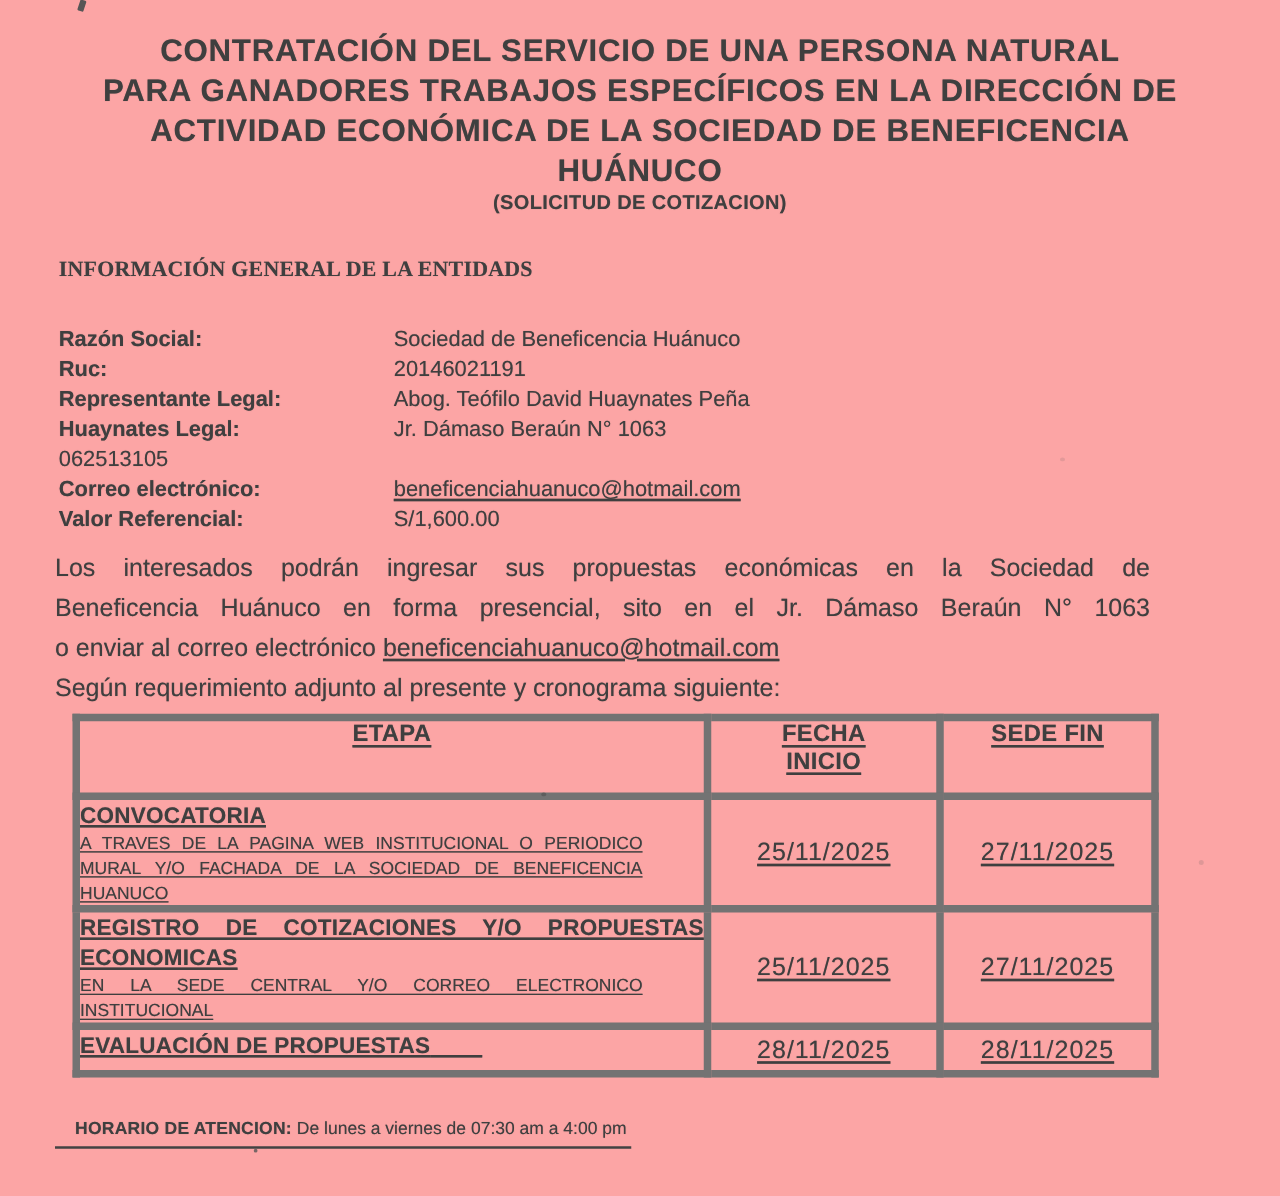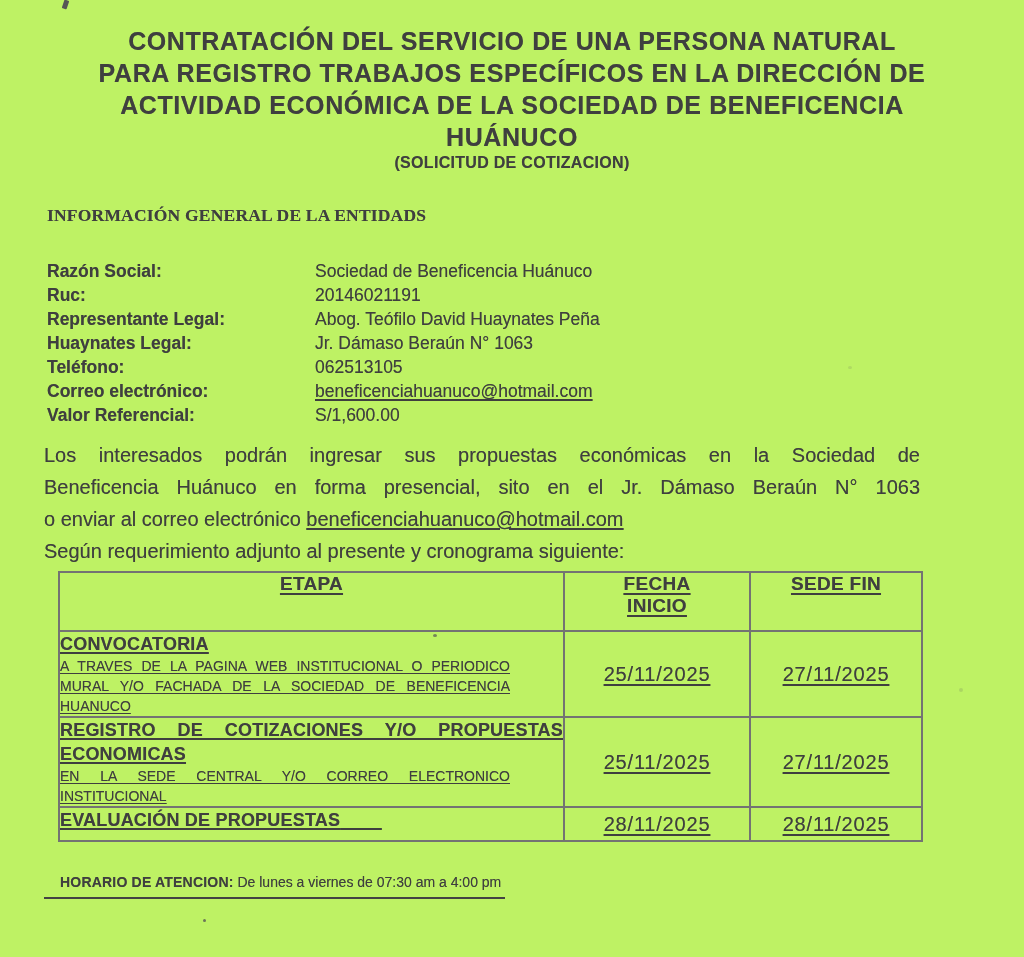--- a/index.html
+++ b/index.html
@@ -1,20 +1,20 @@
 <!DOCTYPE html>
 <html><head>
 <meta charset="utf-8">
 <style>
   html,body{margin:0;padding:0;background:#e8e8e6;}
   .page{
     position:relative;
     width:1024px;height:957px;
     margin:0 auto;
-    background:#bef264;
+    background:#fca5a5;
     color:#3f3f3f;
     font-family:"Liberation Sans", sans-serif;
     overflow:hidden;
     text-shadow:0 0 .6px rgba(64,64,64,.55);
   }
   
   .title{
     margin:25px 30px 0 30px;
     text-align:center;
     font-weight:bold;
@@ -65,21 +65,21 @@
   .pline{display:block;}
   .jline{text-align:justify;text-align-last:justify;}
   
   table.schedule{
     border-collapse:collapse;
     table-layout:fixed;
     width:863px;
     margin:4px 0 0 58px;
   }
   table.schedule td, table.schedule th{
-    border:2px solid #737373;
+    border:6px solid #737373;
     padding:0;
   }
   th.hdr{
     vertical-align:top;
     text-align:center;
     font-size:19px;
     font-weight:bold;
     padding-top:3px;
     height:57px;
     letter-spacing:.3px;
@@ -150,21 +150,21 @@
 <div class="page">
 
   <div class="speck s1"></div>
   <div class="speck s2"></div>
   <div class="speck s3"></div>
   <div class="speck s4"></div>
   <div class="speck s5"></div>
 
   <div class="title">
     <span class="title-line">CONTRATACIÓN DEL SERVICIO DE UNA PERSONA NATURAL</span>
-    <span class="title-line">PARA REGISTRO TRABAJOS ESPECÍFICOS EN LA DIRECCIÓN DE</span>
+    <span class="title-line">PARA GANADORES TRABAJOS ESPECÍFICOS EN LA DIRECCIÓN DE</span>
     <span class="title-line">ACTIVIDAD ECONÓMICA DE LA SOCIEDAD DE BENEFICENCIA</span>
     <span class="title-line">HUÁNUCO</span>
   </div>
   <div class="subtitle">(SOLICITUD DE COTIZACION)</div>
 
   <div class="section-heading">INFORMACIÓN GENERAL DE LA ENTIDADS</div>
 
   <div class="fields">
     <div class="field-row">
       <span class="field-label">Razón Social:</span>
@@ -176,21 +176,20 @@
     </div>
     <div class="field-row">
       <span class="field-label">Representante Legal:</span>
       <span class="field-value">Abog. Teófilo David Huaynates Peña</span>
     </div>
     <div class="field-row">
       <span class="field-label">Huaynates Legal:</span>
       <span class="field-value">Jr. Dámaso Beraún N° 1063</span>
     </div>
     <div class="field-row">
-      <span class="field-label">Teléfono:</span>
       <span class="field-value">062513105</span>
     </div>
     <div class="field-row">
       <span class="field-label">Correo electrónico:</span>
       <span class="field-value u">beneficenciahuanuco@hotmail.com</span>
     </div>
     <div class="field-row">
       <span class="field-label">Valor Referencial:</span>
       <span class="field-value">S/1,600.00</span>
     </div>

